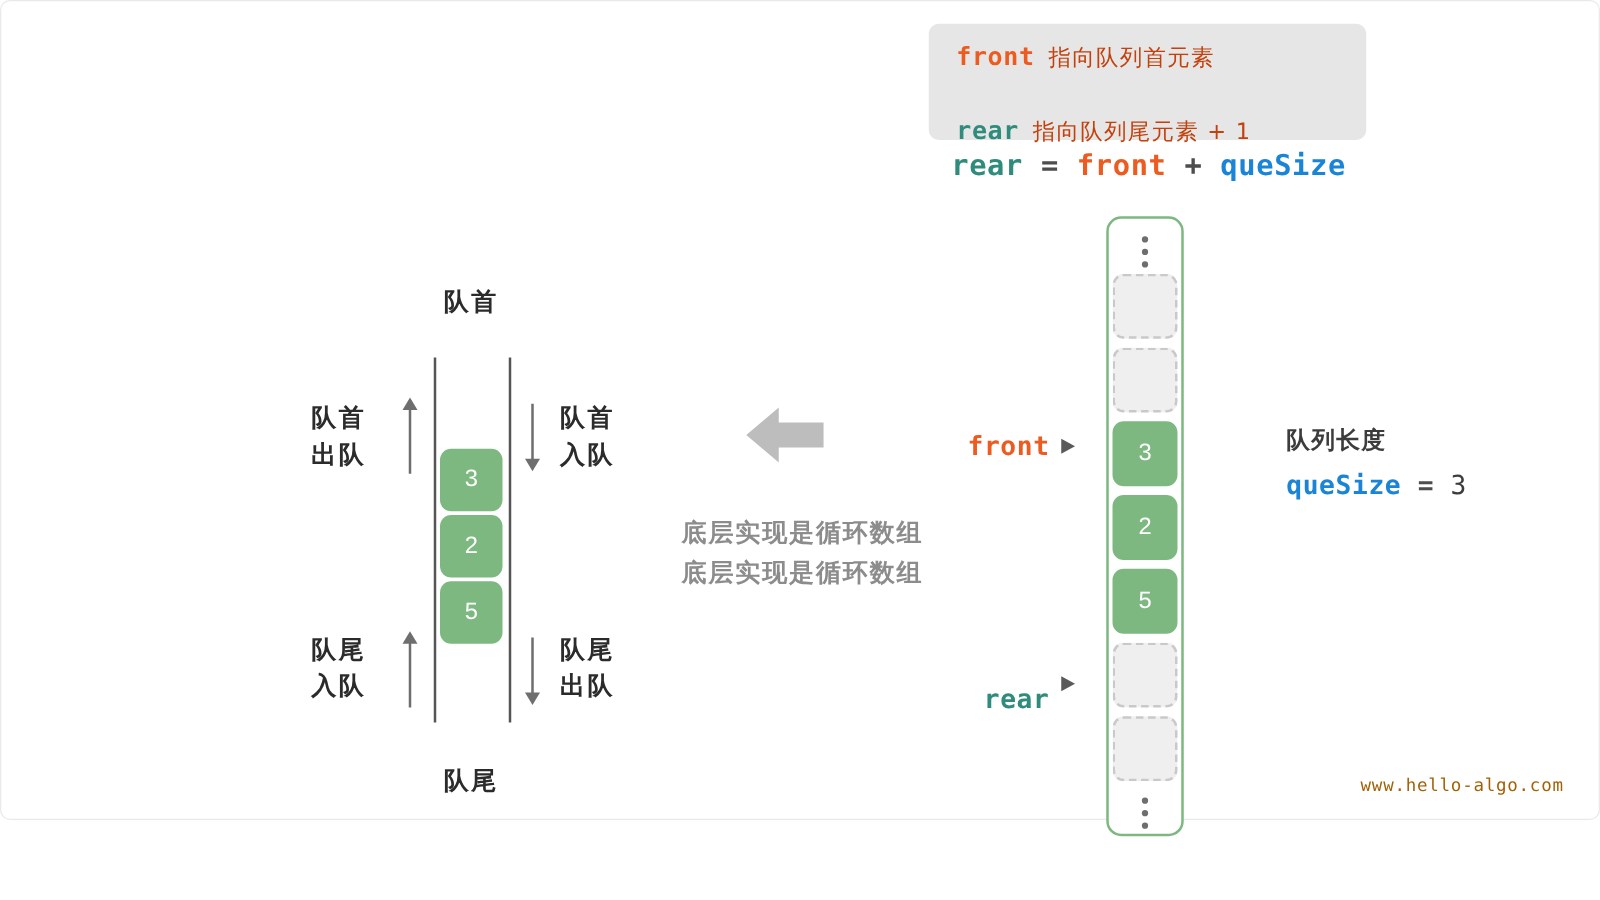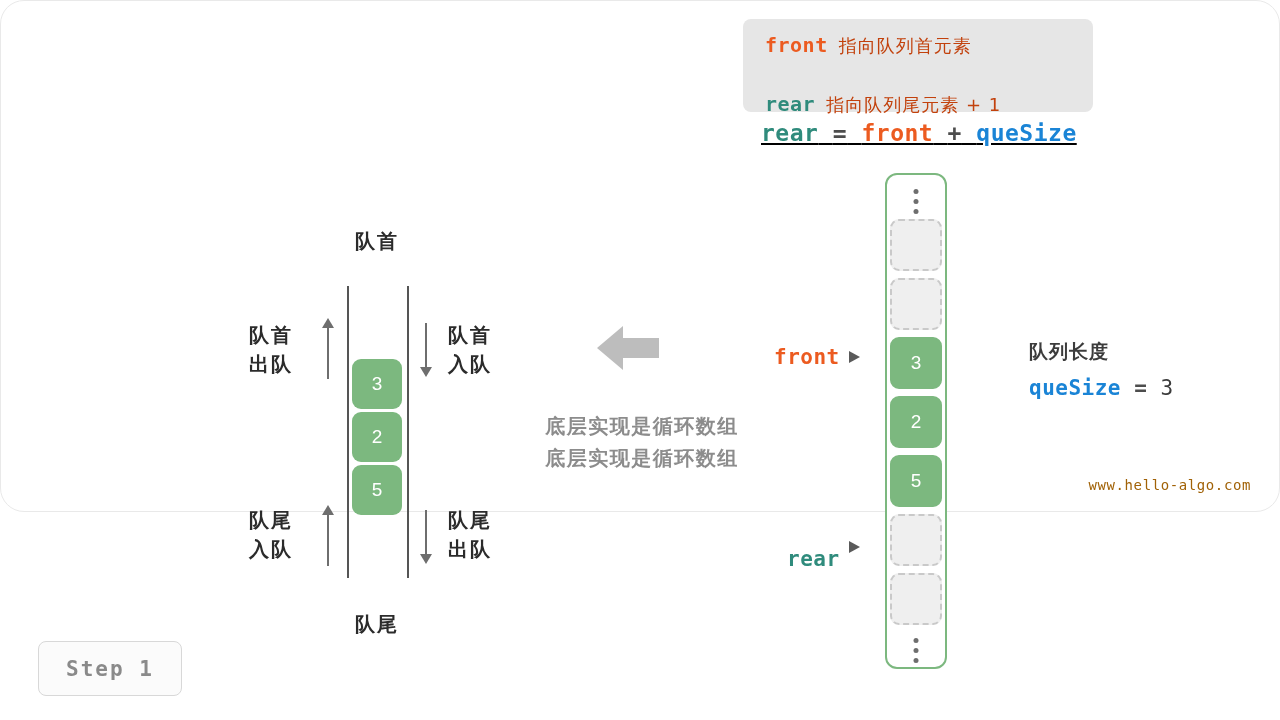--- a/index.html
+++ b/index.html
@@ -4,25 +4,25 @@
 <style>
   html,body{margin:0;padding:0;}
   body{
     width:1280px;height:720px;
     background:#ffffff;
     font-family:"Liberation Sans","DejaVu Sans",sans-serif;
     overflow:hidden;
   }
   #canvas{
     position:relative;
-    width:1280px;height:512px;
+    width:1280px;height:656px;
     background:#ffffff;
     box-sizing:border-box;
     border:1px solid #e9e9e9;
-    border-radius:24px;
+    border-radius:8px;
   }
 
   
   .abs{position:absolute;}
   .mono{font-family:"DejaVu Sans Mono","Liberation Mono",monospace;}
   .cn{font-family:"DejaVu Sans","Liberation Sans",sans-serif;}
 
   
   #info-box{
     left:742px;top:18px;width:350px;height:93px;
@@ -35,21 +35,20 @@
   .info-tx{font-size:18px;color:#c2410c;margin-left:11px;letter-spacing:1px;}
   .c-front{color:#ec5b20;}
   .c-rear{color:#2f8b7c;margin-top:25px;}
   .c-size{color:#1a84d6;}
 
   
   #formula{
     left:760px;top:119px;
     font-size:23px;font-weight:bold;letter-spacing:.5px;
     white-space:nowrap;
-    text-decoration:underline;
   }
   #formula .op{color:#4d4d4d;font-weight:bold;}
 
   
   #array-outer{
     left:884px;top:172px;width:62px;height:496px;
     border:2px solid #7cb87f;border-radius:12px;
     background:#ffffff;box-sizing:border-box;
   }
   .dots{
@@ -259,17 +258,16 @@
   <div class="vshaft" style="left:326px;top:513px;height:52px;"></div>
   <div class="vhead-up" style="left:321px;top:504px;"></div>
 
   <div class="op-label" style="left:447px;top:505px;">
     <div>队尾</div>
     <div>出队</div>
   </div>
   <div class="vshaft" style="left:424px;top:509px;height:46px;"></div>
   <div class="vhead-dn" style="left:419px;top:553px;"></div>
 
-  <div class="abs mono" id="step-badge">Step 1</div>
 
   <div class="abs mono" id="watermark">www.hello-algo.com</div>
 
 </div>
 
 </body></html>

